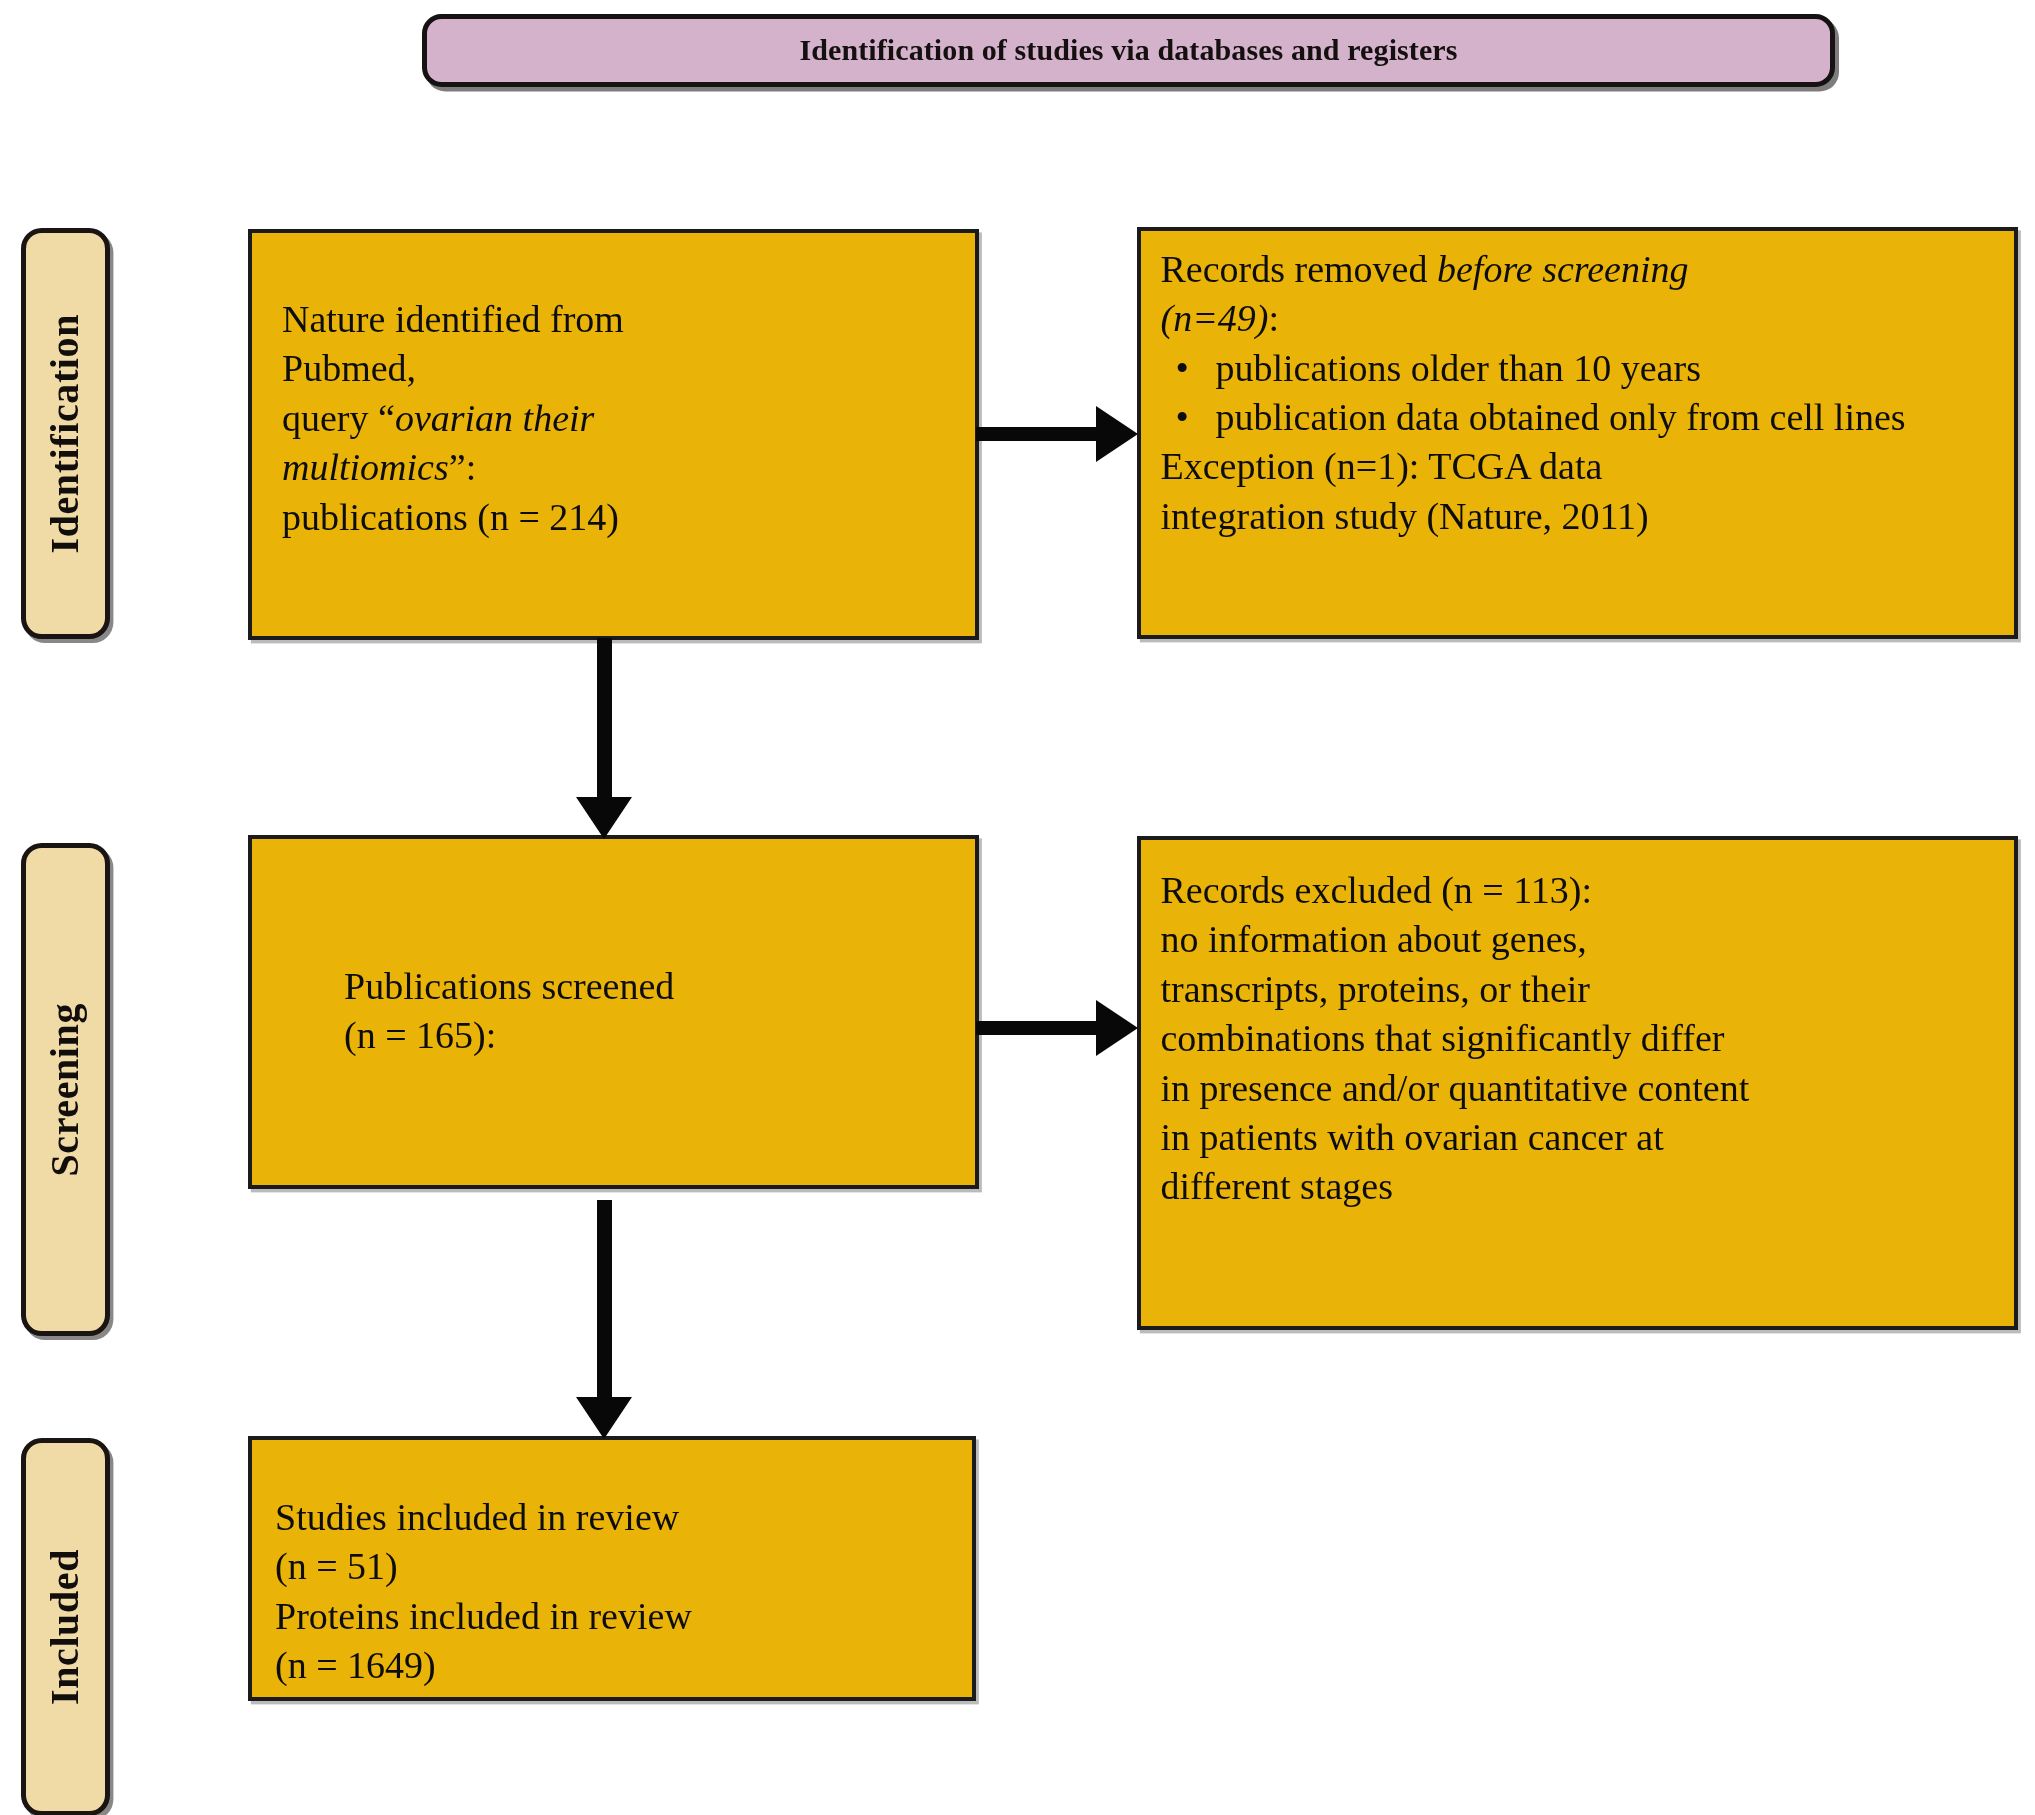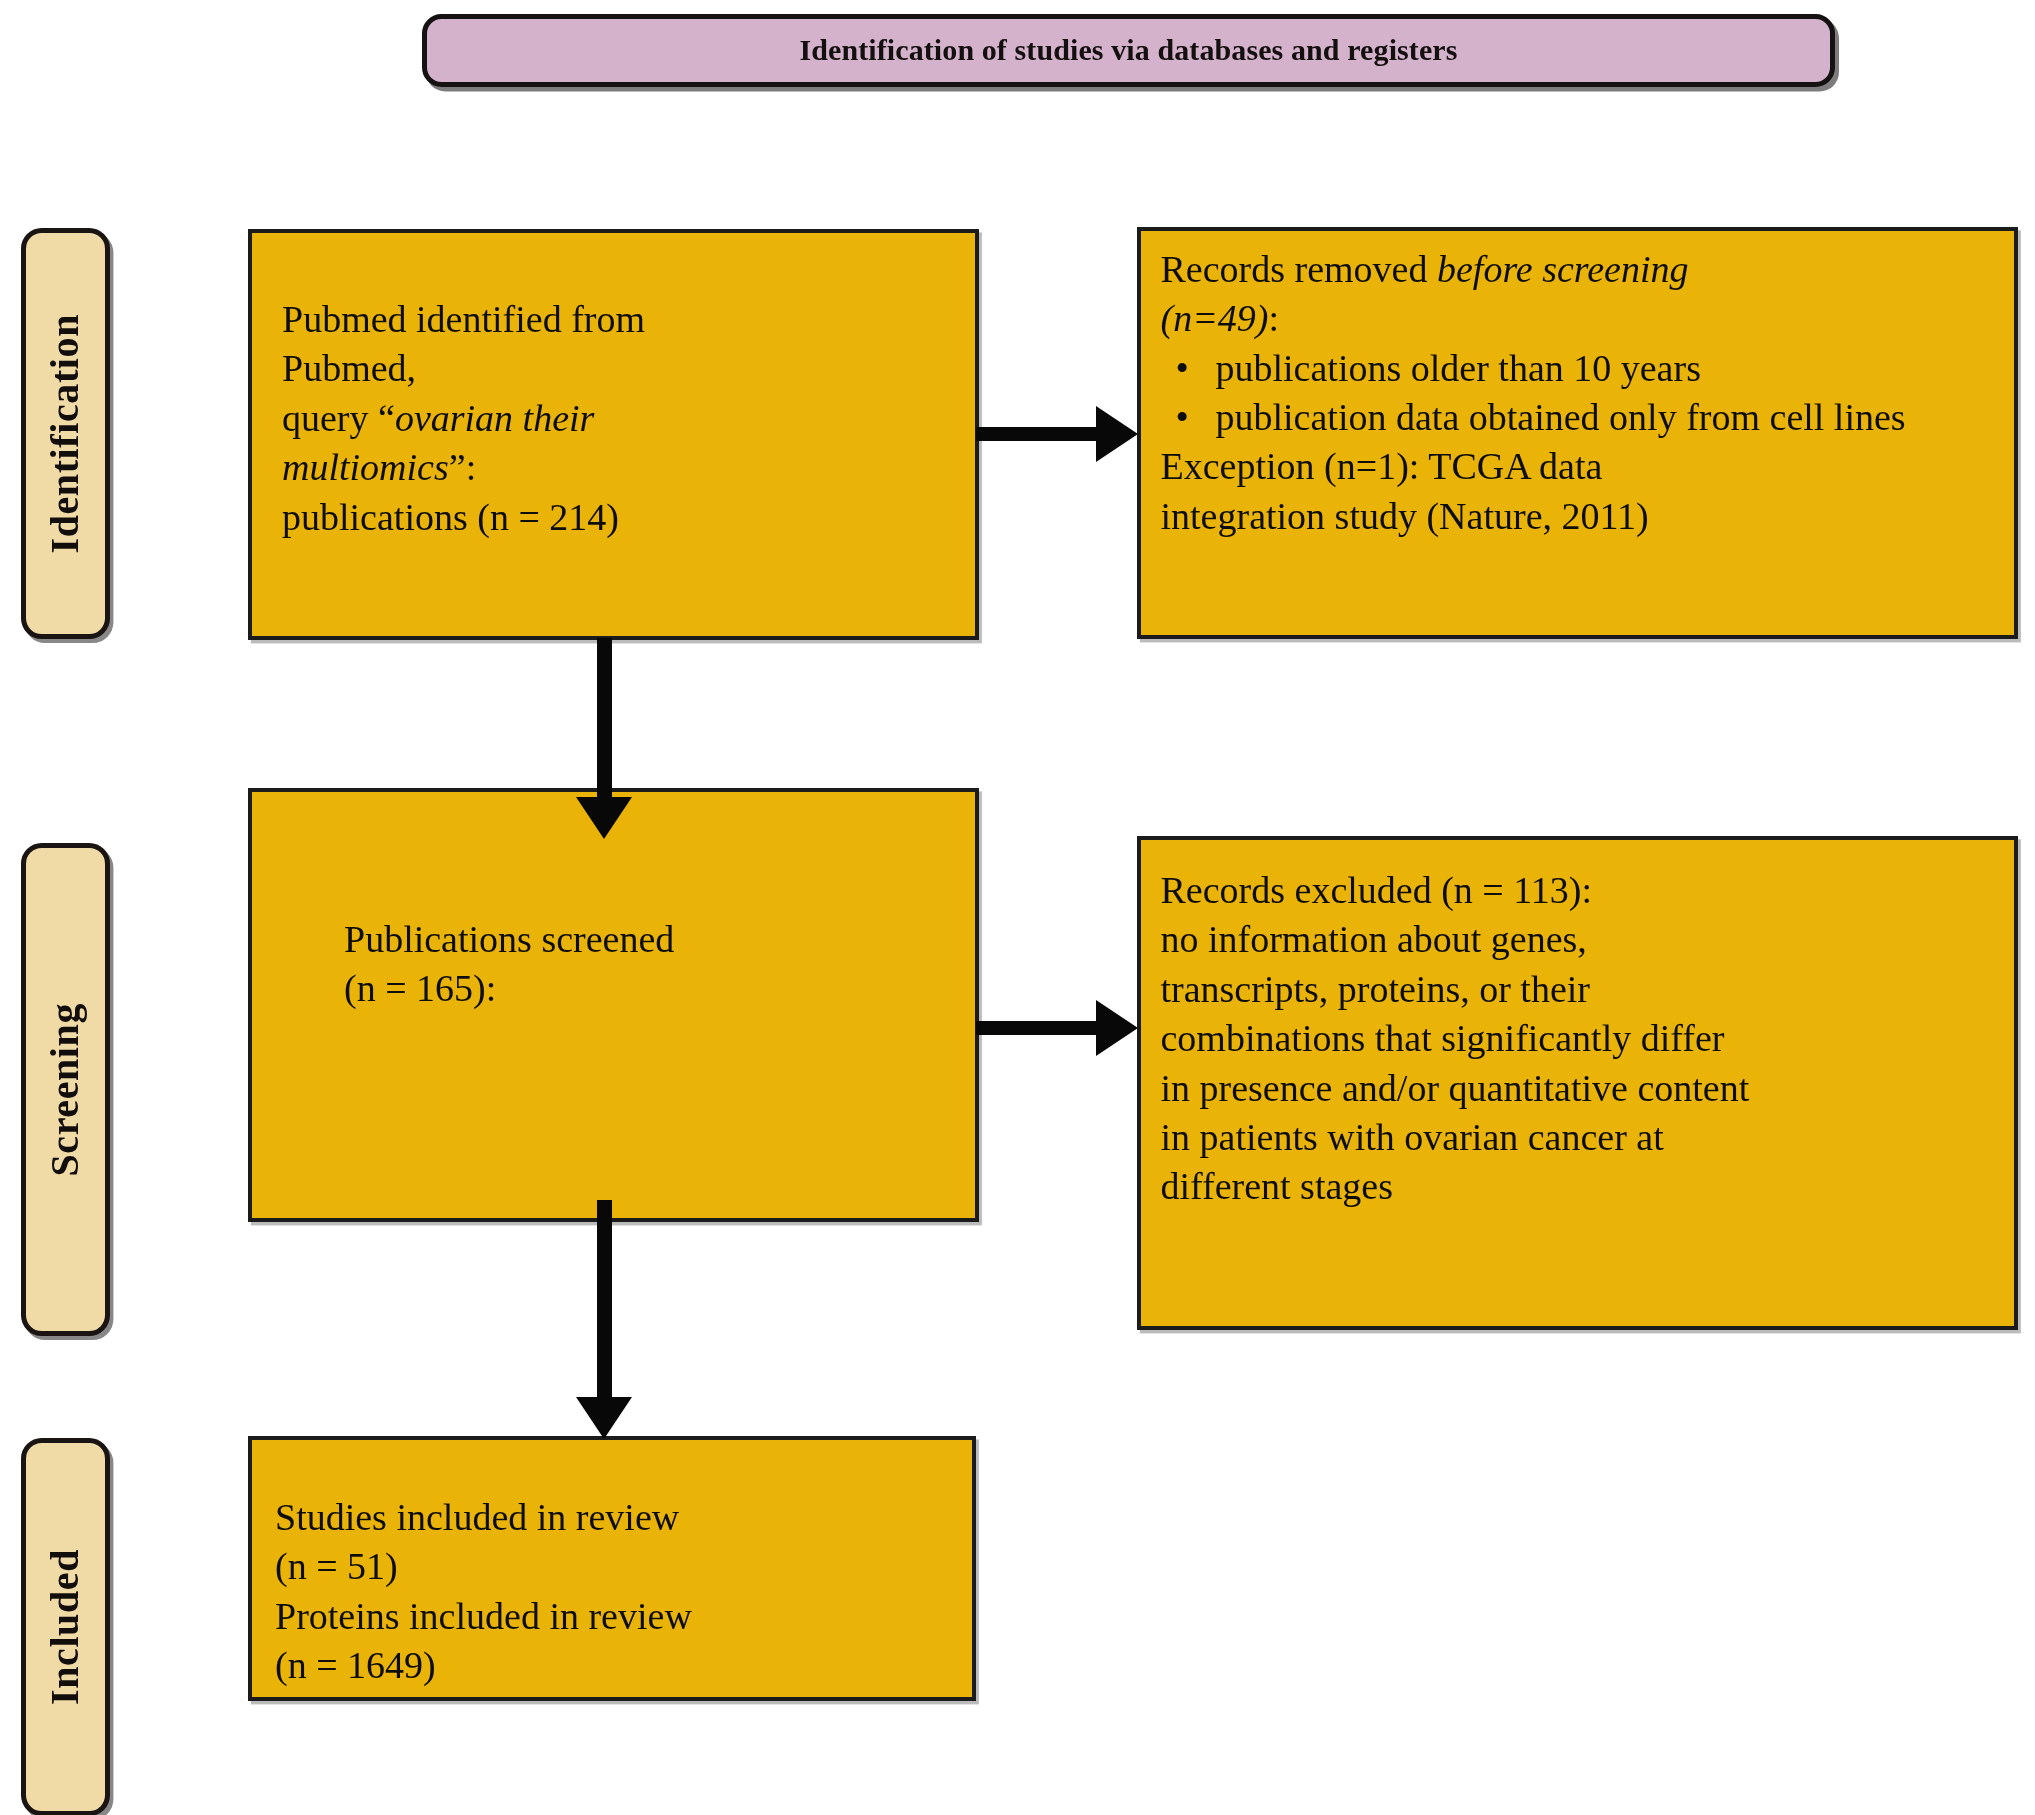--- a/index.html
+++ b/index.html
@@ -99,21 +99,21 @@
     left: 1137px; top: 227px; width: 881px; height: 412px;
   }
   #box-removed .box-text {
     position: absolute;
     left: 19.5px;
     top: 13.8px;
     right: 12.6px;
   }
 
   #box-screened {
-    left: 248px; top: 788px; width: 731px; height: 434px;
+    left: 248px; top: 835px; width: 731px; height: 354px;
   }
   #box-screened .box-text {
     position: absolute;
     left: 92px;
     top: 123px;
     right: 16px;
   }
 
   #box-excluded {
     left: 1137px; top: 836px; width: 881px; height: 494px;
@@ -226,21 +226,21 @@
   <div class="stage-tab" id="tab-screening">
     <span class="stage-label">Screening</span>
   </div>
 
   <div class="stage-tab" id="tab-included">
     <span class="stage-label">Included</span>
   </div>
 
   <div class="flow-box" id="box-identified">
     <div class="box-text">
-      <span class="line">Pubmed identified from</span>
+      <span class="line">Nature identified from</span>
       <span class="line">Pubmed,</span>
       <span class="line"><span>query “</span><span class="italic">ovarian their</span></span>
       <span class="line"><span class="italic">multiomics</span><span>”:</span></span>
       <span class="line">publications (n = 214)</span>
     </div>
   </div>
 
   <div class="flow-box" id="box-removed">
     <div class="box-text">
       <span class="line"><span>Records removed </span><span class="italic">before screening</span></span>

